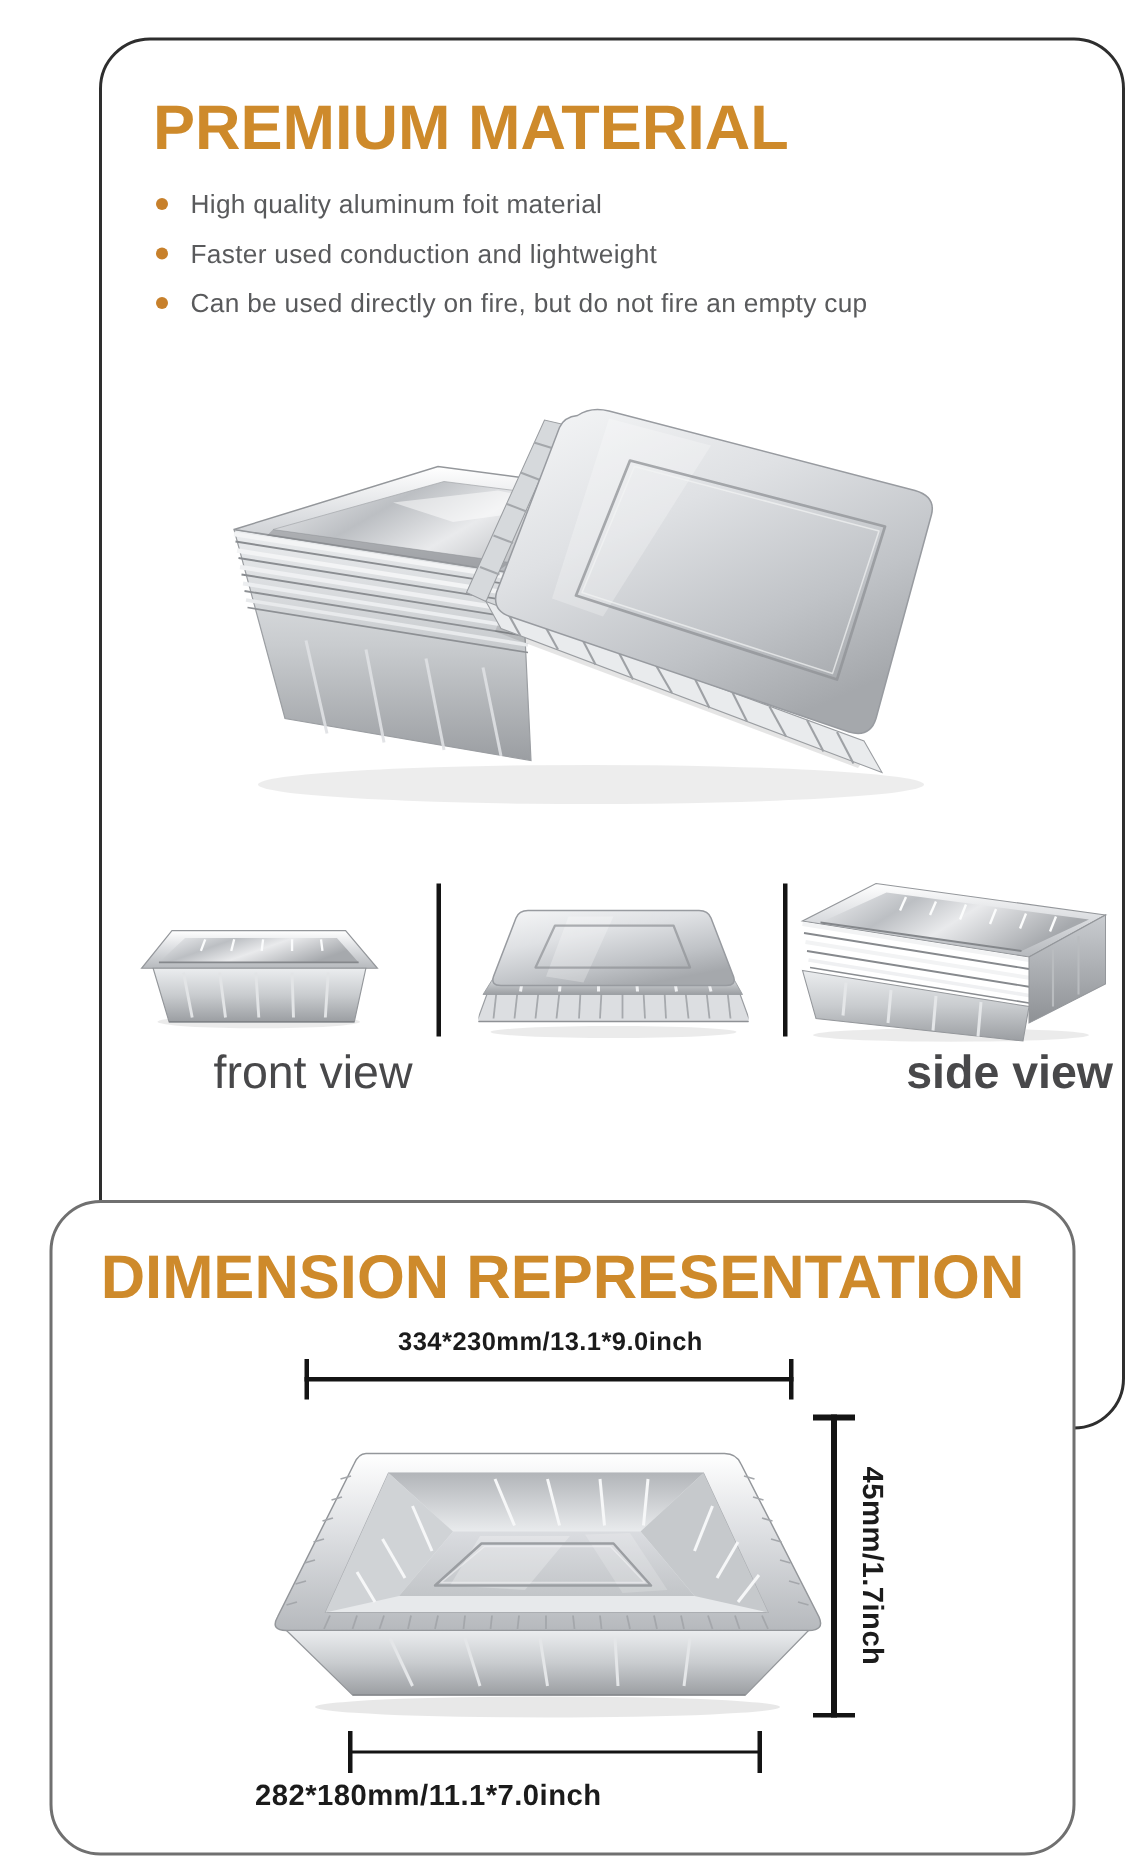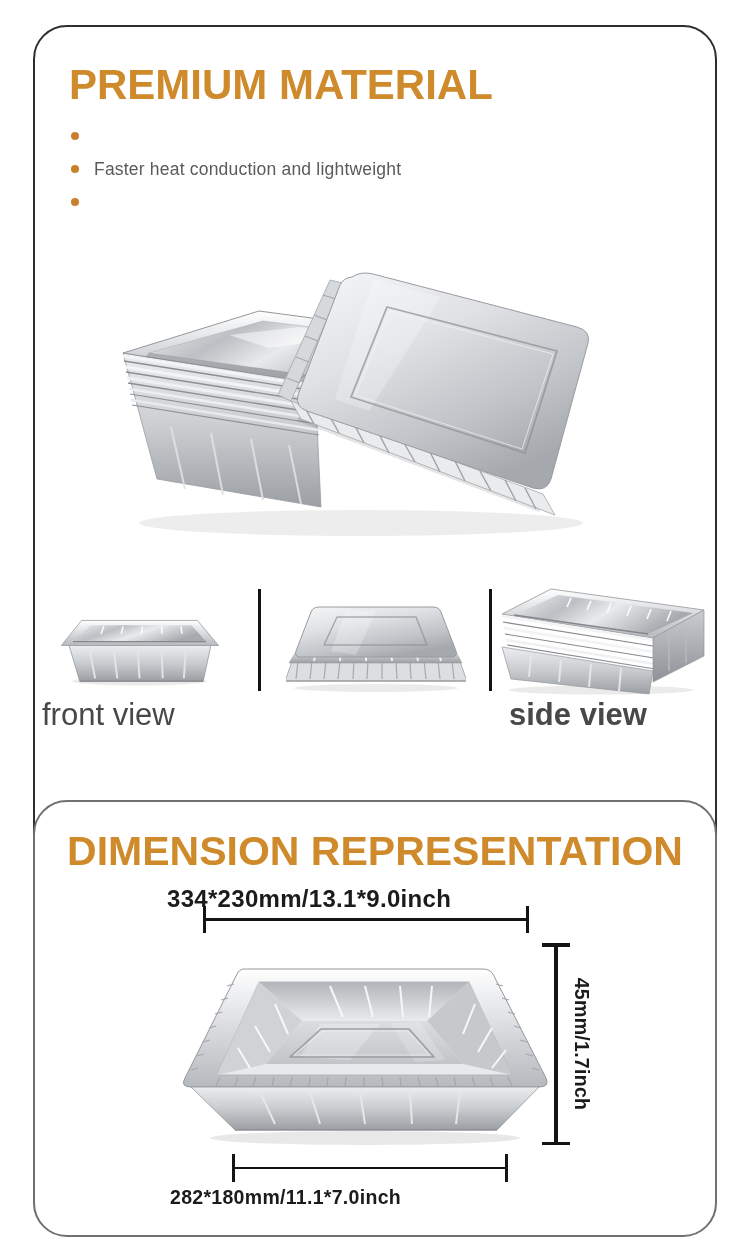--- a/index.html
+++ b/index.html
@@ -1,41 +1,41 @@
 <!DOCTYPE html>
 <html style="--accent: #CE8A2B; --bullet: #C7802B; --body-text: #595A5C; --view-label: #48484A; --dim-text: #1B1B1B; --line: #141414; --card1-border: #2E2E2E; --card2-border: #707070;"><head>
 <meta charset="utf-8">
 <style>
   html,body{margin:0;padding:0;background:#ffffff;}
   body{width:750px;height:1245px;font-family:"Liberation Sans",sans-serif;}
   .page{position:relative;width:750px;height:1245px;background:#fff;overflow:hidden;}
   .card{position:absolute;left:33px;width:684px;background:#fff;border-radius:34px;box-sizing:border-box;}
-  .card-premium{top:25px;height:928px;border:2px solid var(--card1-border,#2e2e2e);}
+  .card-premium{top:25px;height:928px;border:2px solid var(--card1-border,#2e2e2e);margin-left:33px;}
   .card-dimension{top:800px;height:437px;border:2px solid var(--card2-border,#707070);}
   .card h2{margin:0;font-weight:700;color:var(--accent,#ce8a2b);}
   .card-premium h2{position:absolute;left:34px;top:34px;font-size:42px;letter-spacing:0;}
   .card-dimension h2{position:absolute;left:0;right:0;top:26px;text-align:center;font-size:41px;}
   .features{position:absolute;left:36px;top:97px;list-style:none;margin:0;padding:0;}
   .features li{display:flex;align-items:center;height:24px;margin-bottom:9px;
     font-size:17.5px;letter-spacing:.2px;color:var(--body-text,#595a5c);}
   .features .dot{width:8px;height:8px;border-radius:50%;background:var(--bullet,#c7802b);
     margin-right:15px;flex:none;}
   .hero{position:absolute;left:76px;top:222px;width:520px;height:300px;}
   .hero svg,.view-img svg,.dim-photo svg{width:100%;height:100%;display:block;}
   .view-img{position:absolute;}
   .view-img.front{left:24px;top:578px;width:162px;height:82px;}
   .view-img.topv{left:251px;top:572px;width:180px;height:95px;}
   .view-img.side{left:465px;top:556px;width:207px;height:112px;}
   .vdivider{position:absolute;top:562px;width:3px;height:102px;background:var(--line,#141414);}
   .vdivider.d1{left:223px;}.vdivider.d2{left:454px;}
-  .view-label{position:absolute;top:670px;width:200px;text-align:left;
+  .view-label{position:absolute;top:670px;width:200px;text-align:right;
     font-size:31px;color:var(--view-label,#48484a);}
   .view-label.front{left:7px;}.view-label.topv{left:244px;}.view-label.side{left:474px;font-weight:bold;}
-  .dim-top-label{position:absolute;left:132px;top:83px;width:400px;
-    font-size:24px;font-weight:700;letter-spacing:.3px;color:var(--dim-text,#1b1b1b);}
+  .dim-top-label{position:absolute;left:132px;top:83px;width:400px;text-align:center;
+    font-size:17px;font-weight:700;letter-spacing:.3px;color:var(--dim-text,#1b1b1b);}
   .dim-line{position:absolute;}
   .dim-line .bar{position:absolute;left:0;right:0;top:50%;margin-top:-1.25px;height:2.5px;background:var(--line,#141414);}
   .dim-line .tick{position:absolute;top:0;bottom:0;width:3px;background:var(--line,#141414);}
   .dim-line .tick.left{left:0;}.dim-line .tick.right{right:0;}
   .dim-line.top-dim{left:168px;top:104px;width:326px;height:27px;}
   .dim-line.bottom-dim{left:197px;top:352px;width:276px;height:28px;}
   .dim-vert{position:absolute;left:507px;top:141px;width:28px;height:202px;}
   .dim-vert .bar{position:absolute;top:0;bottom:0;left:50%;margin-left:-1.75px;width:3.5px;background:var(--line,#141414);}
   .dim-vert .tick{position:absolute;left:0;right:0;height:3.5px;background:var(--line,#141414);}
   .dim-vert .tick.top{top:0;}.dim-vert .tick.bottom{bottom:0;}
@@ -88,27 +88,29 @@
 </svg>
 
 <div class="page">
 
   <section class="card card-premium">
     <h2>PREMIUM MATERIAL</h2>
 
     <ul class="features">
       <li>
         <span class="dot"></span>
+        <span>High quality aluminum foit material</span>
       </li>
       <li>
         <span class="dot"></span>
-        <span>Faster heat conduction and lightweight</span>
+        <span>Faster used conduction and lightweight</span>
       </li>
       <li>
         <span class="dot"></span>
+        <span>Can be used directly on fire, but do not fire an empty cup</span>
       </li>
     </ul>
 
     <div class="hero">
       <svg viewBox="0 0 520 300">
         <ellipse cx="250" cy="274" rx="222" ry="13" fill="rgba(0,0,0,0.07)"></ellipse>
         <g>
           <path d="M12,104 L204,134 L210,258 L46,230 Z" fill="url(#gWall)" stroke="#9b9ea2" stroke-width="0.8"></path>
           <g stroke="#dfe1e4" stroke-width="2" opacity="0.9">
             <path d="M60,178 L74,240"></path>

